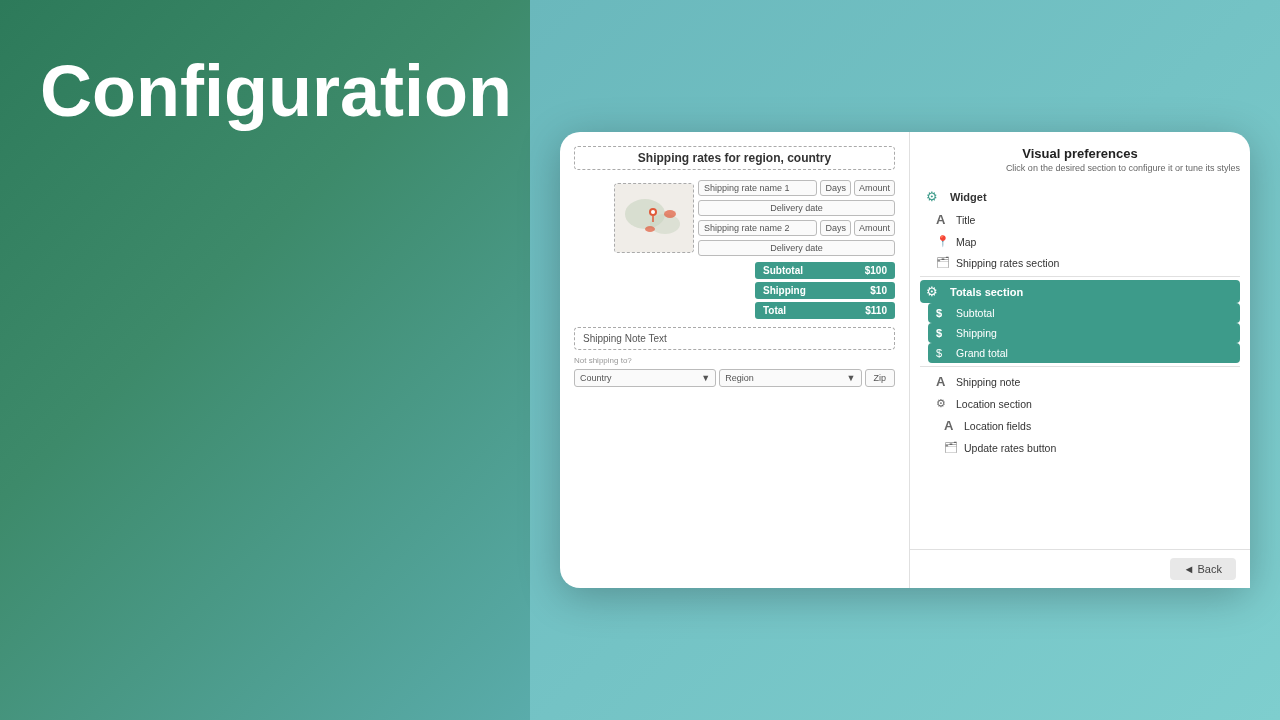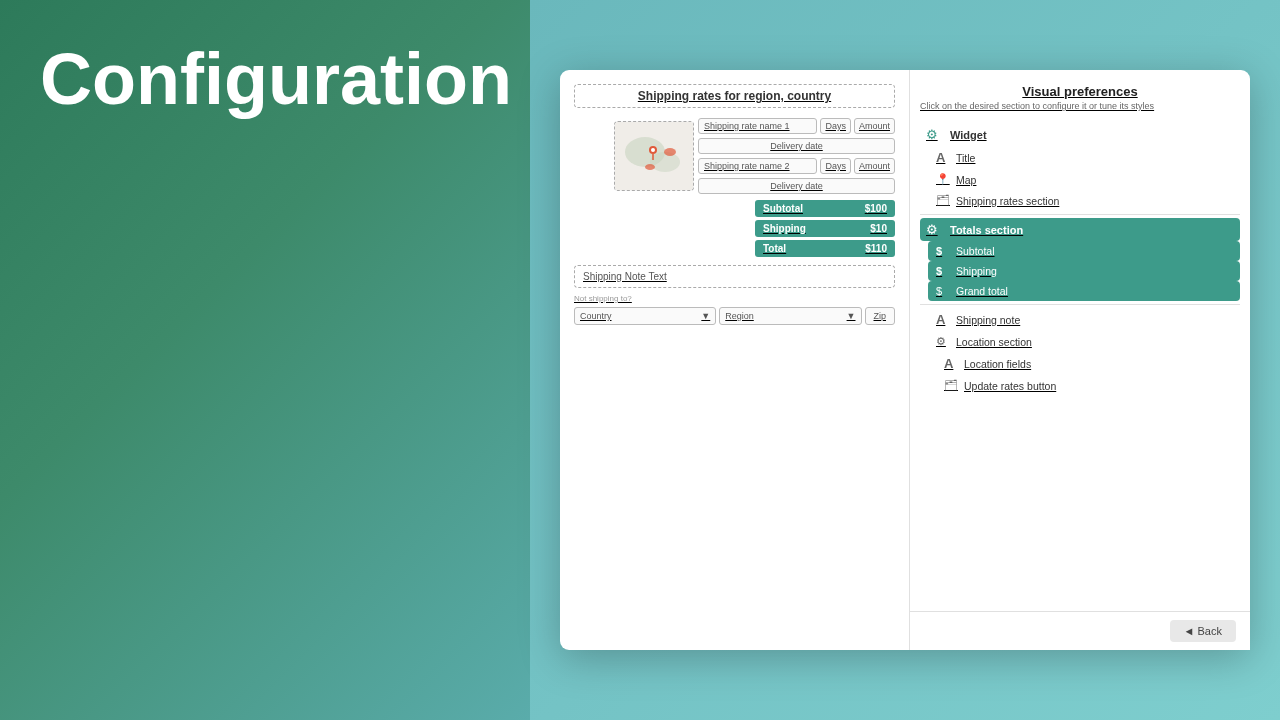--- a/index.html
+++ b/index.html
@@ -21,21 +21,21 @@
       flex-direction: column;
       justify-content: space-between;
       position: relative;
     }
 
     .main-title {
       color: white;
       font-size: 72px;
       font-weight: 800;
       line-height: 1.1;
-      margin-top: 0;
+      margin-top: 12px;
     }
 
     .subtitle {
       color: #d4ede6;
       font-size: 22px;
       font-weight: 500;
       line-height: 1.5;
       margin-top: 20px;
     }
 
@@ -69,27 +69,26 @@
       flex: 1;
       background: linear-gradient(135deg, #6ab8bc 0%, #7ecece 100%);
       display: flex;
       align-items: center;
       justify-content: center;
       padding: 20px;
     }
 
     .config-window {
       background: white;
-      border-radius: 9px;
+      border-radius: 20px;
       box-shadow: 0 8px 40px rgba(0,0,0,0.25);
       width: 690px;
-      height: 580px;
+      height: 456px;
       display: flex;
       overflow: hidden;
-      text-decoration: underline;
     }
 
     
     .widget-preview {
       width: 350px;
       flex-shrink: 0;
       padding: 14px;
       border-right: 1px solid #e0e0e0;
       overflow: hidden;
     }
@@ -251,21 +250,21 @@
       font-size: 13px;
       font-weight: 700;
       color: #222;
       text-align: center;
       margin-bottom: 2px;
     }
 
     .vp-subtitle {
       font-size: 9px;
       color: #666;
-      text-align: left;
+      text-align: right;
       margin-bottom: 12px;
     }
 
     .vp-section-header {
       display: flex;
       align-items: center;
       gap: 8px;
       padding: 4px 6px;
       cursor: pointer;
     }

